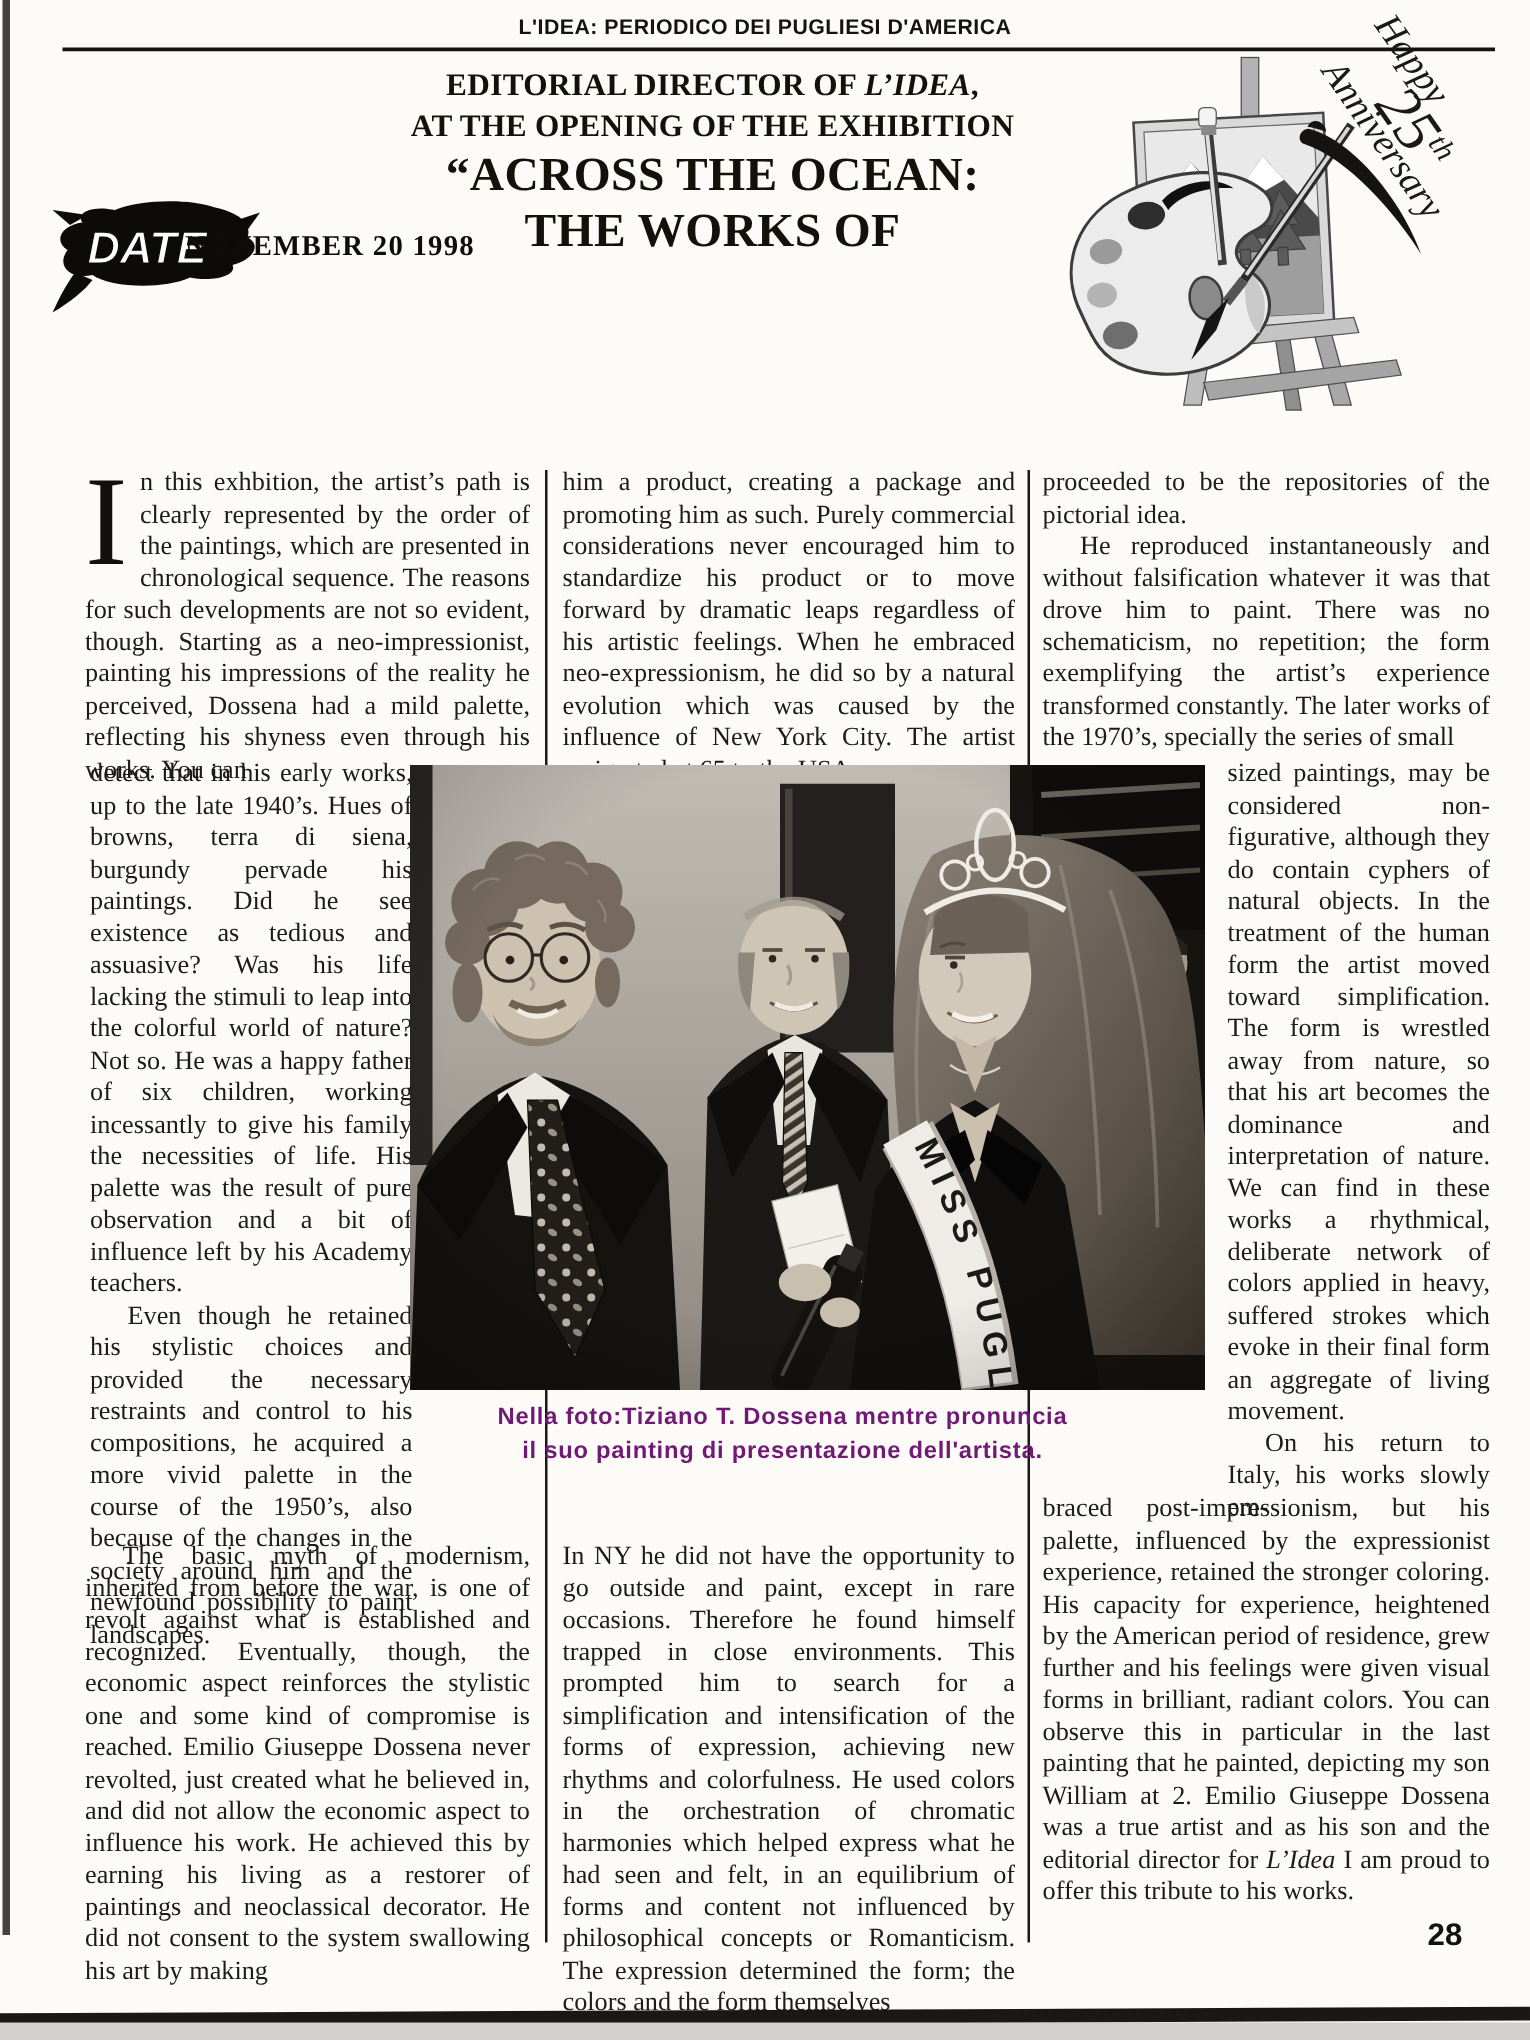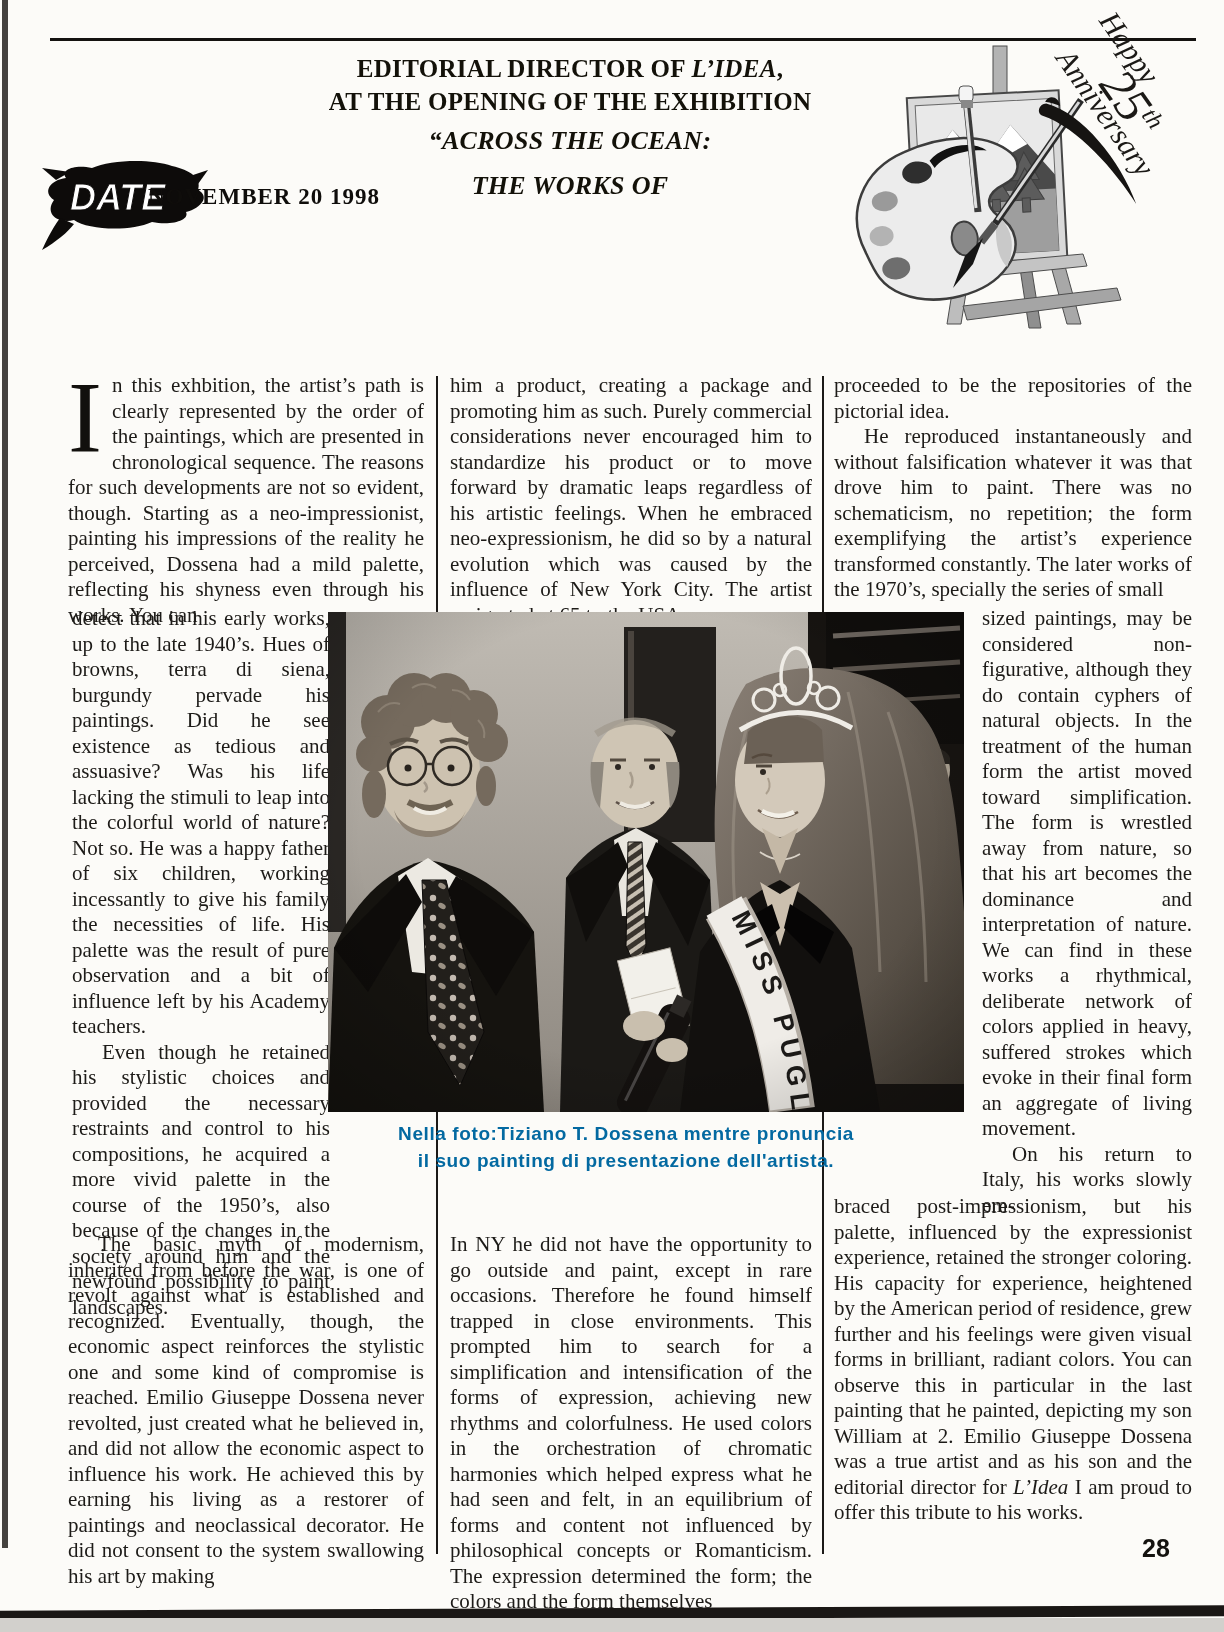--- a/index.html
+++ b/index.html
@@ -9,21 +9,21 @@
   .edge-strip{position:absolute;left:2px;top:0;width:6px;height:1548px;background:#24211e;opacity:.85;}
   .bottom-band{position:absolute;left:0;top:1608px;width:1224px;height:11px;background:#1a1715;transform:rotate(-.25deg);}
   .bottom-light{position:absolute;left:0;top:1618px;width:1224px;height:14px;background:#d2d0cc;}
   
   .header-title{position:absolute;left:0;top:12px;width:1224px;text-align:center;
     font-family:"Liberation Sans",sans-serif;font-weight:bold;font-size:17px;letter-spacing:.4px;color:#151310;}
   .header-rule{position:absolute;left:50px;top:38px;width:1146px;height:3px;background:#141210;}
   
   .title-block{position:absolute;left:170px;top:52px;width:800px;text-align:center;color:#131109;}
   .t-small{font-size:25px;font-weight:bold;line-height:33px;letter-spacing:.3px;}
-  .t-big{font-size:26px;font-weight:bold;font-style:italic;line-height:45px;letter-spacing:.3px;}
+  .t-big{font-size:38px;font-weight:bold;line-height:45px;letter-spacing:.3px;}
   .t-last{font-size:27px;font-weight:bold;line-height:34px;margin-top:5px;letter-spacing:.3px;}
   
   .date-stamp{position:absolute;left:40px;top:156px;width:350px;height:100px;}
   .date-text{position:absolute;left:108px;top:28px;font-size:23px;font-weight:bold;letter-spacing:1px;color:#0f0d0b;}
   
   .anniv{position:absolute;left:1118px;top:2px;width:260px;transform:rotate(55deg);transform-origin:0 0;
          font-style:italic;color:#1b1916;}
   .anniv .l1{font-size:30px;margin-left:4px;}
   .anniv .l2{font-size:50px;margin-left:56px;margin-top:-18px;line-height:44px;}
   .anniv .l2 sup{font-size:24px;}
@@ -31,35 +31,36 @@
   .anniv div{white-space:nowrap;}
   
   .col{position:absolute;font-size:21px;line-height:25.5px;text-align:justify;color:#1d1b18;}
   .col p{margin:0;}
   .col p.ind{text-indent:30px;}
   .dropcap{float:left;font-size:102px;line-height:82px;font-weight:400;padding:4px 10px 0 0;color:#12100d;}
   .vrule{position:absolute;top:376px;width:2px;height:1178px;background:#1b1917;z-index:1;}
   
   .photo{position:absolute;left:328px;top:612px;width:636px;height:500px;z-index:2;}
   .caption{position:absolute;left:390px;top:1120px;width:472px;z-index:3;text-align:center;
-    font-family:"Liberation Sans",sans-serif;font-weight:bold;font-size:19px;line-height:27px;letter-spacing:.6px;color:#0369a1;}
+    font-family:"Liberation Sans",sans-serif;font-weight:bold;font-size:19px;line-height:27px;letter-spacing:.6px;color:#701a75;}
   .page-num{position:absolute;left:1142px;top:1534px;font-family:"Liberation Sans",sans-serif;
     font-weight:bold;font-size:25px;color:#14120f;}
   .easel{position:absolute;left:845px;top:42px;}
   svg text{font-family:"Liberation Sans",sans-serif;}
 </style>
 </head>
 <body>
 
 <div id="page">
 
   <div class="edge-strip"></div>
   <div class="bottom-band"></div>
   <div class="bottom-light"></div>
 
+  <div class="header-title">L'IDEA: PERIODICO DEI PUGLIESI D'AMERICA</div>
   <div class="header-rule"></div>
 
   <div class="date-stamp">
     <svg width="175" height="95" viewBox="0 0 175 95">
       <path d="M14,44 C2,36 10,24 26,22 C20,14 34,8 52,12 C70,4 110,2 132,10 C150,14 162,22 158,34 C170,40 162,52 146,56 C150,64 132,70 112,66 C90,76 48,74 34,64 C18,68 4,58 14,44 Z" fill="#0d0b0a"></path>
       <path d="M16,24 L2,12 L30,16 Z" fill="#0d0b0a"></path>
       <path d="M20,62 C10,76 6,86 2,94 C16,86 28,76 34,68 Z" fill="#0d0b0a"></path>
       <path d="M150,20 L168,14 L158,28 Z" fill="#0d0b0a"></path>
       <text x="30" y="54" font-size="36" font-weight="bold" font-style="italic" fill="#ffffff" stroke="#0d0b0a" stroke-width="1">DATE</text>
     </svg>

